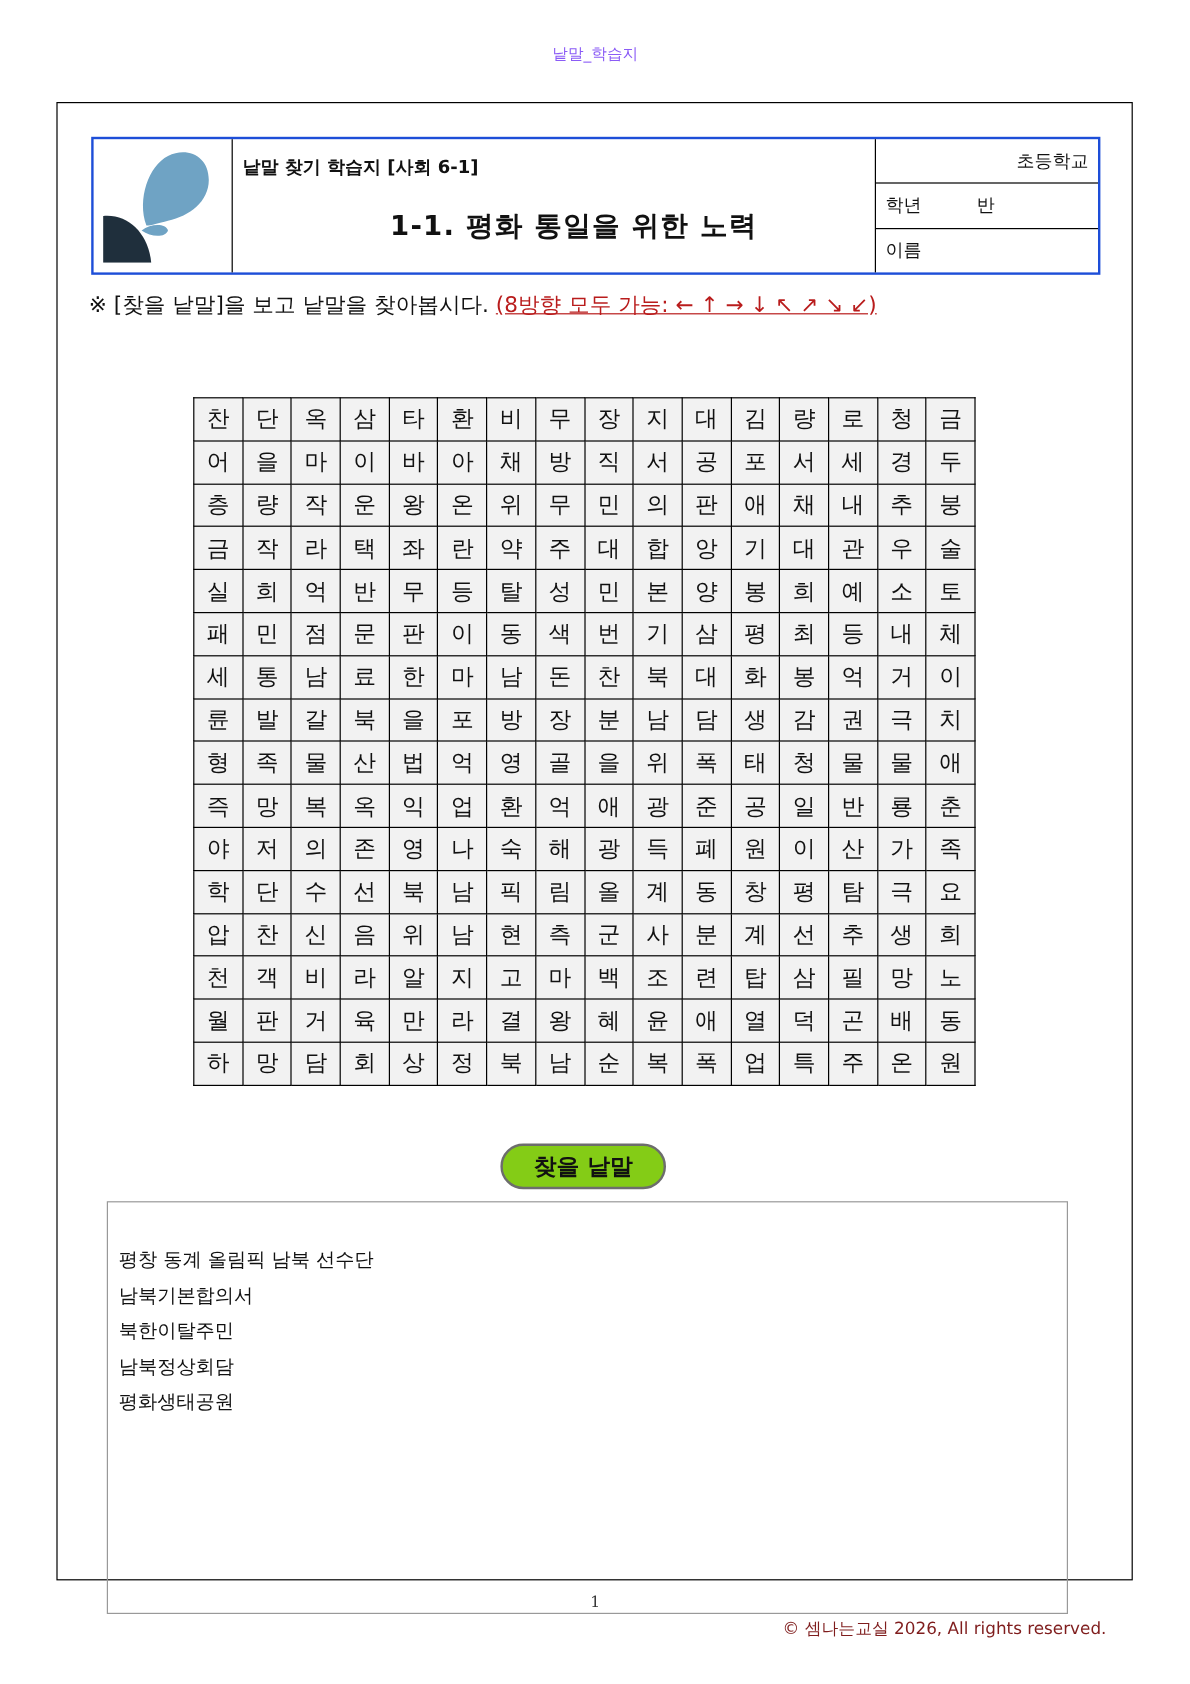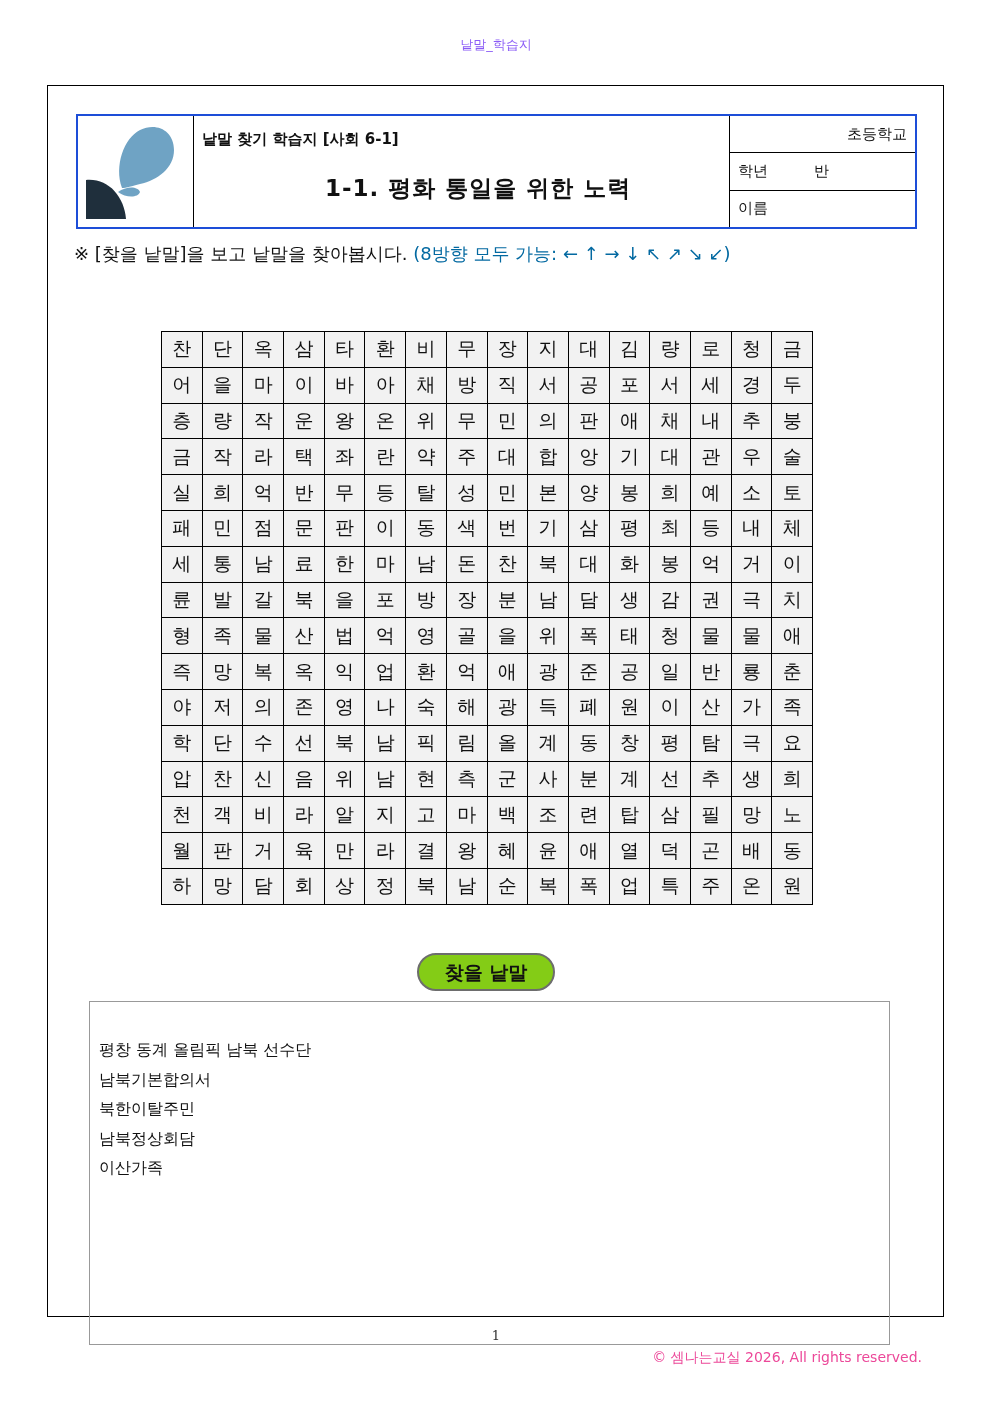--- a/index.html
+++ b/index.html
@@ -10,31 +10,31 @@
   .logo-cell { width: 115px; border-right: 1px solid #000; position: relative; overflow: hidden; }
   .title-cell { width: 535px; border-right: 1px solid #000; position: relative; }
   .subtitle { position: absolute; left: 8px; top: 14px; font-size: 15px; font-weight: bold; }
   .main-title { position: absolute; left: 120px; top: 57px; font-size: 23px; font-weight: bold; letter-spacing: 1px; margin-left: 11px; }
   .info-cell { flex: 1; display: flex; flex-direction: column; }
   .info-row { flex: 1; border-bottom: 1px solid #000; font-size: 15px; display: flex; align-items: center; padding: 0 8px; }
   .info-row:last-child { border-bottom: none; }
   .info-school { justify-content: flex-end; }
   .info-class { justify-content: flex-start; gap: 46px; }
   .instruction { position: absolute; left: 74px; top: 242px; font-size: 18px; white-space: nowrap; }
-  .instruction .hint { color: #0369a1; }
+  .instruction .hint { color: #b91c1c; text-decoration: underline; }
   .grid { position: absolute; left: 161px; top: 331px; border-collapse: collapse; }
   .grid td { width: 39.7px; height: 34.8px; border: 1px solid #000; background: #f2f2f2; text-align: center; font-size: 19px; padding: 0; }
   .words-badge { position: absolute; left: 417px; top: 953px; width: 138px; height: 38px; border: 2px solid #6d6d6d; border-radius: 20px; background: #84cc16; box-sizing: border-box; text-align: center; line-height: 34px; font-size: 19px; font-weight: bold; }
   .words-box { position: absolute; left: 89px; top: 1001px; width: 801px; height: 344px; border: 1px solid #999; box-sizing: border-box; }
   .words-col { position: absolute; font-size: 16px; }
   .words-col div { height: 29.5px; line-height: 29.5px; }
   .col-left { left: 9px; top: 33px; }
   .col-right { left: 408px; top: 48px; }
   .page-number { position: absolute; top: 1328px; left: 0; width: 992px; text-align: center; font-size: 13px; color: #333; font-family: "DejaVu Serif", serif; }
-  .copyright { position: absolute; top: 1349px; right: 70px; font-size: 14px; color: #ec4899; text-align: right; }
+  .copyright { position: absolute; top: 1349px; right: 70px; font-size: 14px; color: #7f1d1d; text-align: right; }
 </style>
 </head>
 <body>
 
 <div class="page-header">낱말_학습지</div>
 
 <div class="outer-frame"></div>
 
 <div class="header-table">
   <div class="logo-cell">
@@ -361,18 +361,18 @@
 </table>
 
 <div class="words-badge">찾을 낱말</div>
 
 <div class="words-box">
   <div class="words-col col-left" id="words-left">
       <div>평창 동계 올림픽 남북 선수단</div>
       <div>남북기본합의서</div>
       <div>북한이탈주민</div>
       <div>남북정상회담</div>
-      <div>이산가족</div>
+      <div>평화생태공원</div>
     </div>
 </div>
 
 <div class="page-number">1</div>
 <div class="copyright">© 셈나는교실 2026, All rights reserved.</div>
 
 </body></html>

